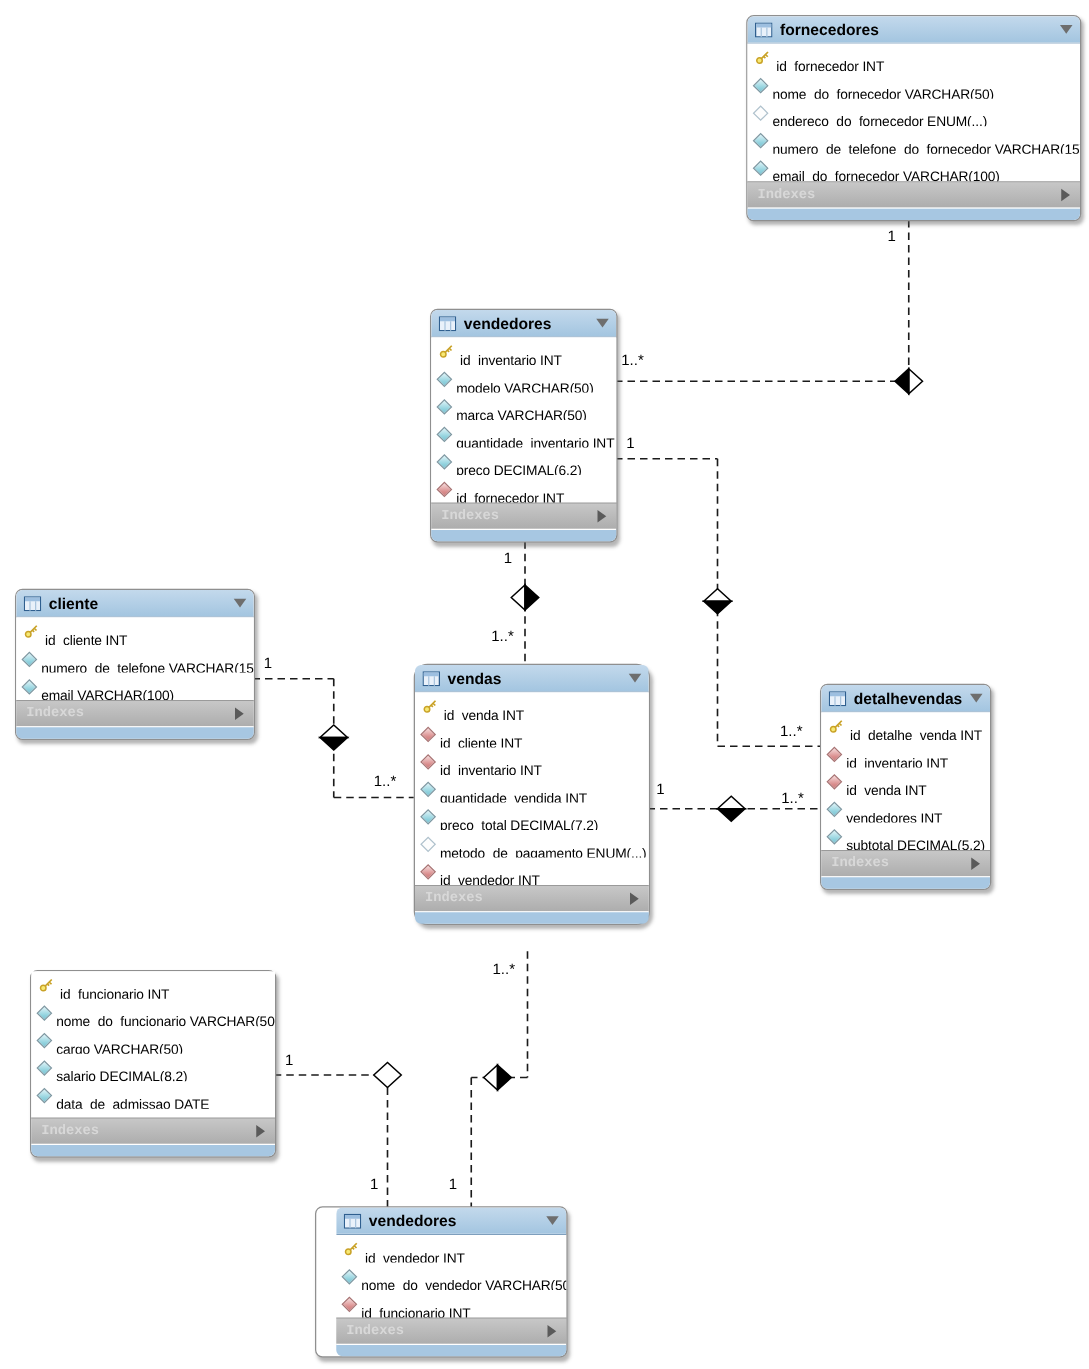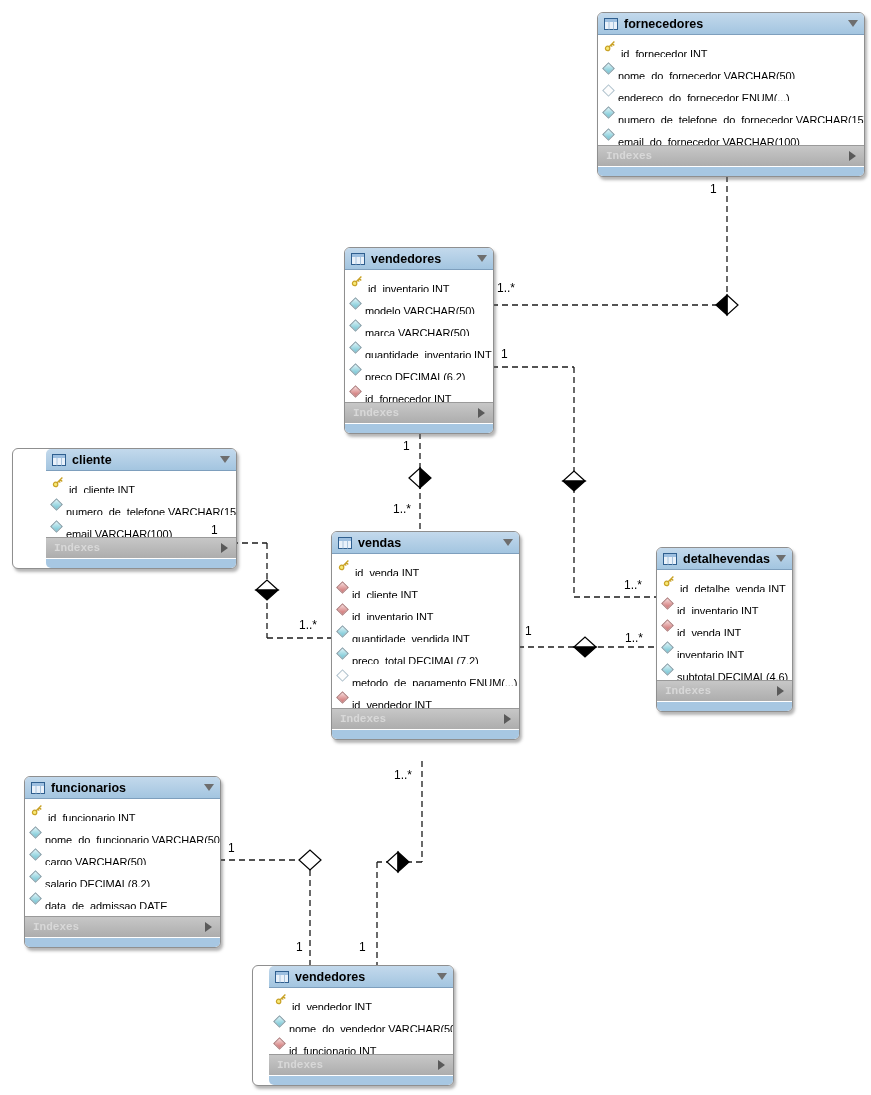--- a/index.html
+++ b/index.html
@@ -219,21 +219,21 @@
           <span class="attr-icon attr-fk"></span>
           <span class="t-row-label">id_fornecedor INT</span>
         </div>
       </div>
       <div class="t-indexes">
         <span>Indexes</span>
         <span class="idx-arrow"></span>
       </div>
       <div class="t-footer"></div>
     </div>
-    <div class="table-node" style="left: 12px; top: 448px; width: 190px; padding-left: 33px;">
+    <div class="table-node" style="left: 12px; top: 471px; width: 190px;">
       <div class="t-header">
         <svg width="14" height="12" viewBox="0 0 14 12">
   <rect x="0.5" y="0.5" width="13" height="11" fill="#e9f1fa" stroke="#2f5f8f"></rect>
   <rect x="1" y="1" width="12" height="3" fill="#9dbfe0"></rect>
   <line x1="5" y1="4" x2="5" y2="11.5" stroke="#a9c4dd" stroke-width="1"></line>
   <line x1="9.5" y1="4" x2="9.5" y2="11.5" stroke="#a9c4dd" stroke-width="1"></line>
 </svg>
         <span class="t-title">cliente</span>
         <span class="t-collapse"></span>
       </div>
@@ -253,21 +253,21 @@
           <span class="attr-icon attr-filled"></span>
           <span class="t-row-label">email VARCHAR(100)</span>
         </div>
       </div>
       <div class="t-indexes">
         <span>Indexes</span>
         <span class="idx-arrow"></span>
       </div>
       <div class="t-footer"></div>
     </div>
-    <div class="table-node" style="left: 331px; top: 531px; width: 187px;">
+    <div class="table-node" style="left: 331px; top: 531px; width: 187px; border-radius: 11px;">
       <div class="t-header">
         <svg width="14" height="12" viewBox="0 0 14 12">
   <rect x="0.5" y="0.5" width="13" height="11" fill="#e9f1fa" stroke="#2f5f8f"></rect>
   <rect x="1" y="1" width="12" height="3" fill="#9dbfe0"></rect>
   <line x1="5" y1="4" x2="5" y2="11.5" stroke="#a9c4dd" stroke-width="1"></line>
   <line x1="9.5" y1="4" x2="9.5" y2="11.5" stroke="#a9c4dd" stroke-width="1"></line>
 </svg>
         <span class="t-title">vendas</span>
         <span class="t-collapse"></span>
       </div>
@@ -332,44 +332,34 @@
         <div class="t-row">
           <span class="attr-icon attr-fk"></span>
           <span class="t-row-label">id_inventario INT</span>
         </div>
         <div class="t-row">
           <span class="attr-icon attr-fk"></span>
           <span class="t-row-label">id_venda INT</span>
         </div>
         <div class="t-row">
           <span class="attr-icon attr-filled"></span>
-          <span class="t-row-label">inventario INT</span>
-        </div>
-        <div class="t-row">
-          <span class="attr-icon attr-filled"></span>
-          <span class="t-row-label">subtotal DECIMAL(4,6)</span>
+          <span class="t-row-label">vendedores INT</span>
+        </div>
+        <div class="t-row">
+          <span class="attr-icon attr-filled"></span>
+          <span class="t-row-label">subtotal DECIMAL(5,2)</span>
         </div>
       </div>
       <div class="t-indexes">
         <span>Indexes</span>
         <span class="idx-arrow"></span>
       </div>
       <div class="t-footer"></div>
     </div>
     <div class="table-node" style="left: 24px; top: 776px; width: 195px;">
-      <div class="t-header">
-        <svg width="14" height="12" viewBox="0 0 14 12">
-  <rect x="0.5" y="0.5" width="13" height="11" fill="#e9f1fa" stroke="#2f5f8f"></rect>
-  <rect x="1" y="1" width="12" height="3" fill="#9dbfe0"></rect>
-  <line x1="5" y1="4" x2="5" y2="11.5" stroke="#a9c4dd" stroke-width="1"></line>
-  <line x1="9.5" y1="4" x2="9.5" y2="11.5" stroke="#a9c4dd" stroke-width="1"></line>
-</svg>
-        <span class="t-title">funcionarios</span>
-        <span class="t-collapse"></span>
-      </div>
       <div class="t-body" style="padding-bottom: 7px;">
         <div class="t-row">
           <svg class="key-icon" width="12" height="12" viewBox="0 0 12 12">
   <circle cx="3.6" cy="8.4" r="2.2" fill="#f7e975" stroke="#c9a227" stroke-width="1.2"></circle>
   <path d="M5.2 6.8 L10.4 1.6 M8.4 3.6 L10.2 5.4 M6.9 5.1 L8.3 6.5" stroke="#c9a227" stroke-width="1.4" fill="none"></path>
 </svg>
           <span class="t-row-label">id_funcionario INT</span>
         </div>
         <div class="t-row">
           <span class="attr-icon attr-filled"></span>

